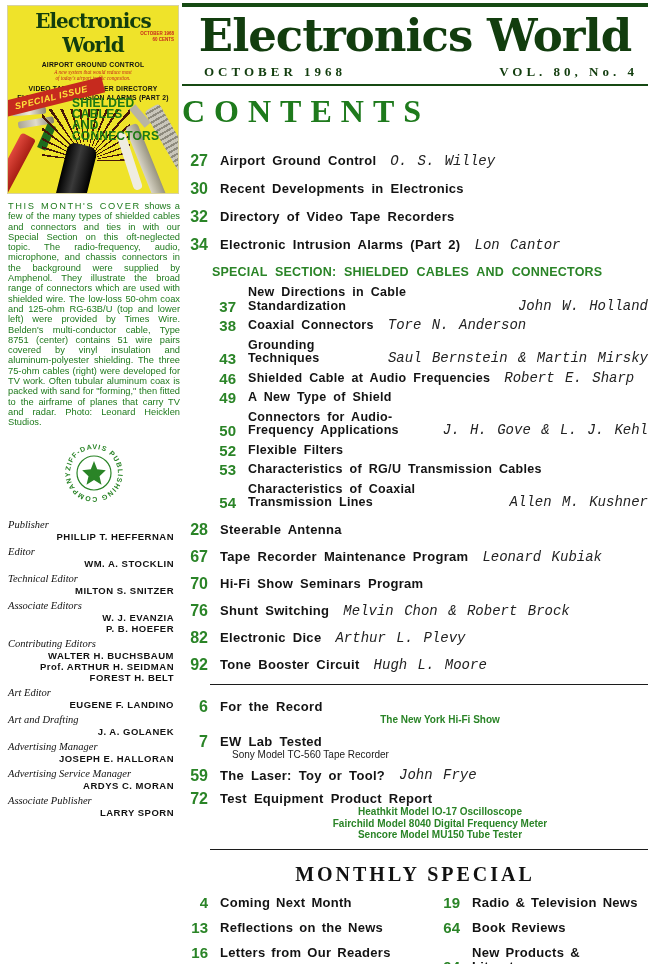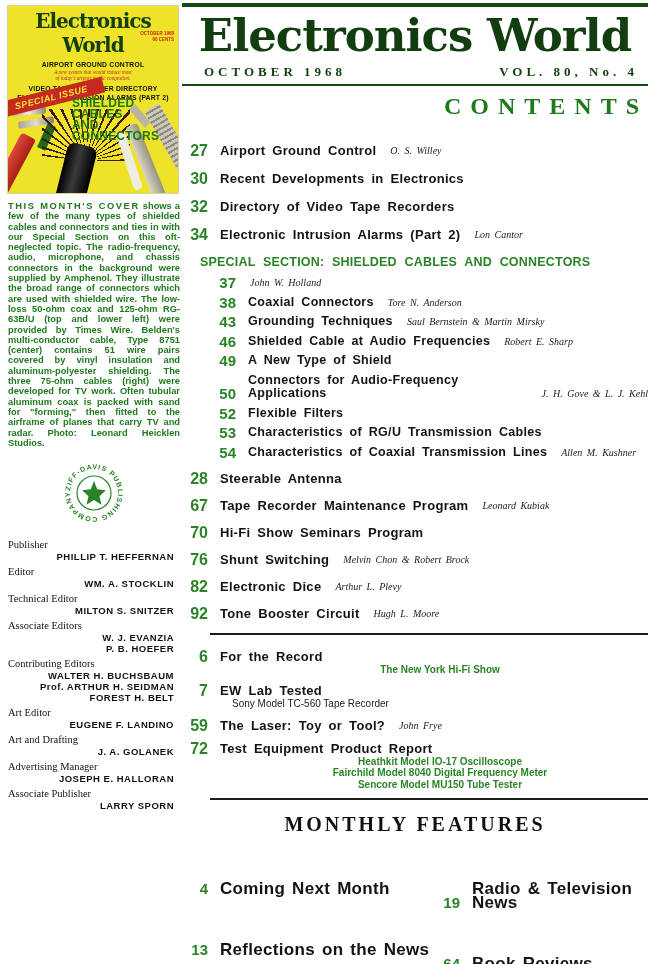--- a/index.html
+++ b/index.html
@@ -43,46 +43,46 @@
     background:repeating-conic-gradient(from 248deg at 50% 100%,#45160a 0 2.5deg,rgba(0,0,0,0) 2.5deg 9.5deg);}
   .cblack{top:138px;left:52px;width:30px;height:70px;border-radius:8px;transform:rotate(14deg);
     background:linear-gradient(90deg,#000,#3a3a3a 45%,#000);}
   .cwhite{top:125px;right:44px;width:9px;height:60px;border-radius:4px;transform:rotate(-18deg);background:#efece0;}
   .cgray3{top:98px;right:34px;width:8px;height:24px;transform:rotate(-40deg);background:#b9b4a4;}
   .cgray2{top:116px;right:24px;width:13px;height:88px;border-radius:4px;transform:rotate(-22deg);
     background:linear-gradient(90deg,#d8d4c6,#97937f);}
   .cgray1{top:94px;right:-10px;width:17px;height:112px;border-radius:4px;transform:rotate(-30deg);
     background:repeating-linear-gradient(0deg,#c9c6ba 0 3px,#8e8b7e 3px 5px);}
   .cover-note{margin-top:8px;color:#1e7a1c;font-size:9.3px;line-height:10.3px;
-    font-weight:bold;text-align:justify;}
+    font-weight:normal;text-align:justify;}
   .cover-note .lead{letter-spacing:1.6px;}
   .zd-logo{display:block;margin:14px auto 0;}
   .staff{margin-top:15px;}
   .staff-group{margin-bottom:4px;}
-  .staff-role{font-family:"Liberation Serif",serif;font-size:10.5px;line-height:12px;color:#111;}
+  .staff-role{font-family:"Liberation Serif",serif;font-style:italic;font-size:10.5px;line-height:12px;color:#111;}
   .staff-name{font-size:9.5px;line-height:11px;font-weight:bold;letter-spacing:0.5px;
     text-align:right;padding-right:6px;color:#111;}
   
   .right-col{position:absolute;left:182px;top:0;width:466px;}
   .grule{height:3.5px;background:var(--dkgreen);}
   .grule.top{margin-top:3px;}
   .masthead{margin-top:1px;text-align:center;font-family:"DejaVu Serif",serif;font-weight:bold;
     font-size:45px;line-height:56px;letter-spacing:-1px;color:#123d0e;}
   .issue-line{display:flex;justify-content:space-between;padding:0 10px 0 22px;margin-top:0;
     font-family:"Liberation Serif",serif;font-weight:bold;font-size:13px;letter-spacing:4px;color:#123d0e;}
   .grule2{height:2.5px;background:var(--dkgreen);margin-top:4px;}
-  .contents-title{margin-top:7px;text-align:right;font-family:"Liberation Serif",serif;
-    font-weight:bold;font-size:24px;letter-spacing:9px;color:#1e7a1c;}
+  .contents-title{margin-top:7px;text-align:left;font-family:"Liberation Serif",serif;
+    font-weight:bold;font-size:32px;letter-spacing:9px;color:#1e7a1c;}
   .row{display:flex;align-items:flex-end;}
   .num{flex:0 0 26px;text-align:right;font-weight:bold;font-size:16px;color:var(--green);}
   .title{margin-left:12px;font-weight:bold;font-size:13px;color:#131313;letter-spacing:0.3px;word-spacing:3px;}
-  .author{margin-left:14px;font-family:Liberation Serif, serif;font-style:italic;font-size:10px;color:#222;word-spacing:2px;white-space:nowrap;}
+  .author{margin-left:14px;font-family:Liberation Mono, monospace;font-style:italic;font-size:14px;color:#222;word-spacing:2px;white-space:nowrap;}
   .list1{margin-top:23px;}
   .list1 .row{margin-bottom:12px;line-height:16px;}
-  .special-heading{margin:8px 0 0 18px;color:var(--green);font-weight:bold;font-size:12.5px;
+  .special-heading{margin:8px 0 0 30px;color:var(--green);font-weight:bold;font-size:12.5px;
     letter-spacing:0.2px;word-spacing:4px;line-height:14px;}
   .special{margin:7px 0 0 30px;}
   .special .row{margin-bottom:6px;line-height:13.5px;}
   .special .num{font-size:15px;flex-basis:24px;}
   .special .title{font-size:12.5px;}
   .list2{margin-top:12px;}
   .list2 .row{margin-bottom:11px;line-height:16px;}
   .hrule{height:1.5px;background:#1c1c1c;margin-left:28px;}
   .hrule.r1{margin-top:4px;}
   .depts{margin-top:14px;}
@@ -92,21 +92,21 @@
   .sub.green{color:var(--green);font-weight:bold;text-align:center;}
   .sub.black{color:#1a1a1a;font-weight:normal;}
   .hrule.r2{margin-top:6px;}
   .monthly-heading{margin-top:12px;text-align:center;font-family:"Liberation Serif",serif;
     font-weight:bold;font-size:20px;line-height:24px;letter-spacing:3px;color:#111;}
   .monthly-cols{display:flex;margin-top:10px;}
   .mcol-left{width:252px;}
   .mcol-right{flex:1;}
   .monthly-cols .row{margin-bottom:11px;line-height:14px;}
   .monthly-cols .num{font-size:15px;}
-  .monthly-cols .title{font-size:17px;word-spacing:2px;margin-top:36px;}
+  .monthly-cols .title{font-size:13px;word-spacing:2px;}
 </style>
 </head>
 <body>
 
 <div class="left-col">
 
   <div class="cover">
     <span class="ph conn1"></span>
     <span class="ph conn2"></span>
     <span class="ph cgreen"></span>
@@ -178,20 +178,24 @@
     </div>
     <div class="staff-group">
       <div class="staff-role">Art and Drafting</div>
       <div class="staff-name">J. A. GOLANEK</div>
     </div>
     <div class="staff-group">
       <div class="staff-role">Advertising Manager</div>
       <div class="staff-name">JOSEPH E. HALLORAN</div>
     </div>
     <div class="staff-group">
+      <div class="staff-role">Advertising Service Manager</div>
+      <div class="staff-name">ARDYS C. MORAN</div>
+    </div>
+    <div class="staff-group">
       <div class="staff-role">Associate Publisher</div>
       <div class="staff-name">LARRY SPORN</div>
     </div>
   </div>
 </div>
 
 <div class="right-col">
   <div class="grule top"></div>
   <div class="masthead">Electronics World</div>
   <div class="issue-line">
@@ -222,20 +226,21 @@
       <span class="title">Electronic Intrusion Alarms (Part 2)</span>
       <span class="author">Lon Cantor</span>
     </div>
   </div>
 
   <div class="special-heading">SPECIAL SECTION: SHIELDED CABLES AND CONNECTORS</div>
 
   <div class="special">
     <div class="row">
       <span class="num">37</span>
+      <span class="title">New Directions in Cable Standardization</span>
       <span class="author">John W. Holland</span>
     </div>
     <div class="row">
       <span class="num">38</span>
       <span class="title">Coaxial Connectors</span>
       <span class="author">Tore N. Anderson</span>
     </div>
     <div class="row">
       <span class="num">43</span>
       <span class="title">Grounding Techniques</span>
@@ -336,21 +341,21 @@
         <span class="title">Test Equipment Product Report</span>
       </div>
       <div class="sub green">Heathkit Model IO-17 Oscilloscope</div>
       <div class="sub green">Fairchild Model 8040 Digital Frequency Meter</div>
       <div class="sub green">Sencore Model MU150 Tube Tester</div>
     </div>
   </div>
 
   <div class="hrule r2"></div>
 
-  <div class="monthly-heading">MONTHLY FEATURES</div>
+  <div class="monthly-heading">MONTHLY SPECIAL</div>
 
   <div class="monthly-cols">
     <div class="mcol-left">
       <div class="row">
         <span class="num">4</span>
         <span class="title">Coming Next Month</span>
       </div>
       <div class="row">
         <span class="num">13</span>
         <span class="title">Reflections on the News</span>

